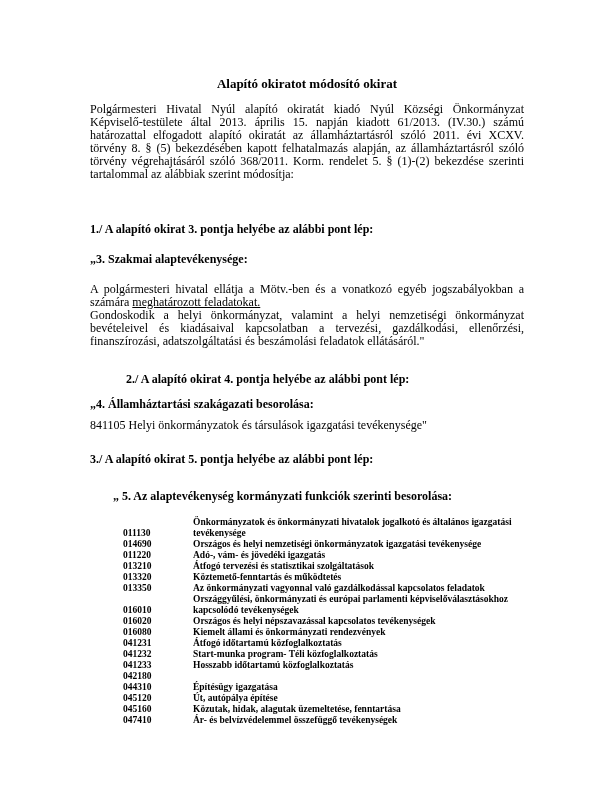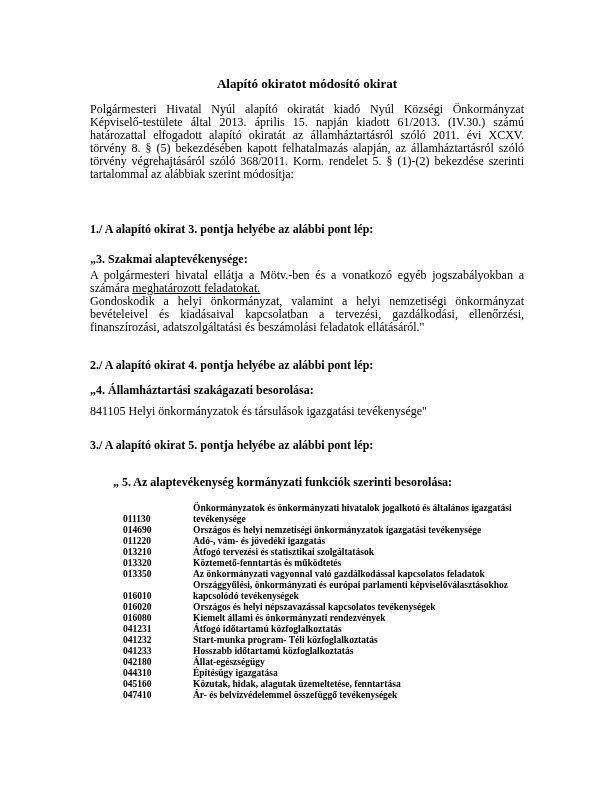--- a/index.html
+++ b/index.html
@@ -38,22 +38,22 @@
   }
   .heading {
     font-size: 12px;
     line-height: 13px;
     font-weight: bold;
     margin: 0;
   }
   .mt-intro   { margin-top: 0; }
   .mt-h1      { margin-top: 42px; }
   .mt-sub1    { margin-top: 17px; }
-  .mt-body1   { margin-top: 3px; }
-  .mt-h2      { margin-top: 25px; }
+  .mt-body1   { margin-top: 17px; }
+  .mt-h2      { margin-top: 25px; margin-left: 36px; }
   .mt-sub2    { margin-top: 12px; }
   .mt-code841 { margin-top: 8px; }
   .mt-h3      { margin-top: 21px; }
   .mt-sub3    { margin-top: 24px; margin-left: 23px; }
   .underline { text-decoration: underline; }
   .func-table {
     margin-top: 14px;
     padding-left: 33px;
   }
   .func-row {
@@ -140,25 +140,28 @@
       <div class="func-row">
           <span class="func-code">041232</span>
           <span class="func-name">Start-munka program- Téli közfoglalkoztatás</span>
         </div>
       <div class="func-row">
           <span class="func-code">041233</span>
           <span class="func-name">Hosszabb időtartamú közfoglalkoztatás</span>
         </div>
       <div class="func-row">
           <span class="func-code">042180</span>
-          <span class="func-name">Állat-egészségügy</span>
         </div>
       <div class="func-row">
           <span class="func-code">044310</span>
           <span class="func-name">Építésügy igazgatása</span>
+        </div>
+      <div class="func-row">
+          <span class="func-code">045120</span>
+          <span class="func-name">Út, autópálya építése</span>
         </div>
       <div class="func-row">
           <span class="func-code">045160</span>
           <span class="func-name">Közutak, hidak, alagutak üzemeltetése, fenntartása</span>
         </div>
       <div class="func-row">
           <span class="func-code">047410</span>
           <span class="func-name">Ár- és belvízvédelemmel összefüggő tevékenységek</span>
         </div>
     </div>

